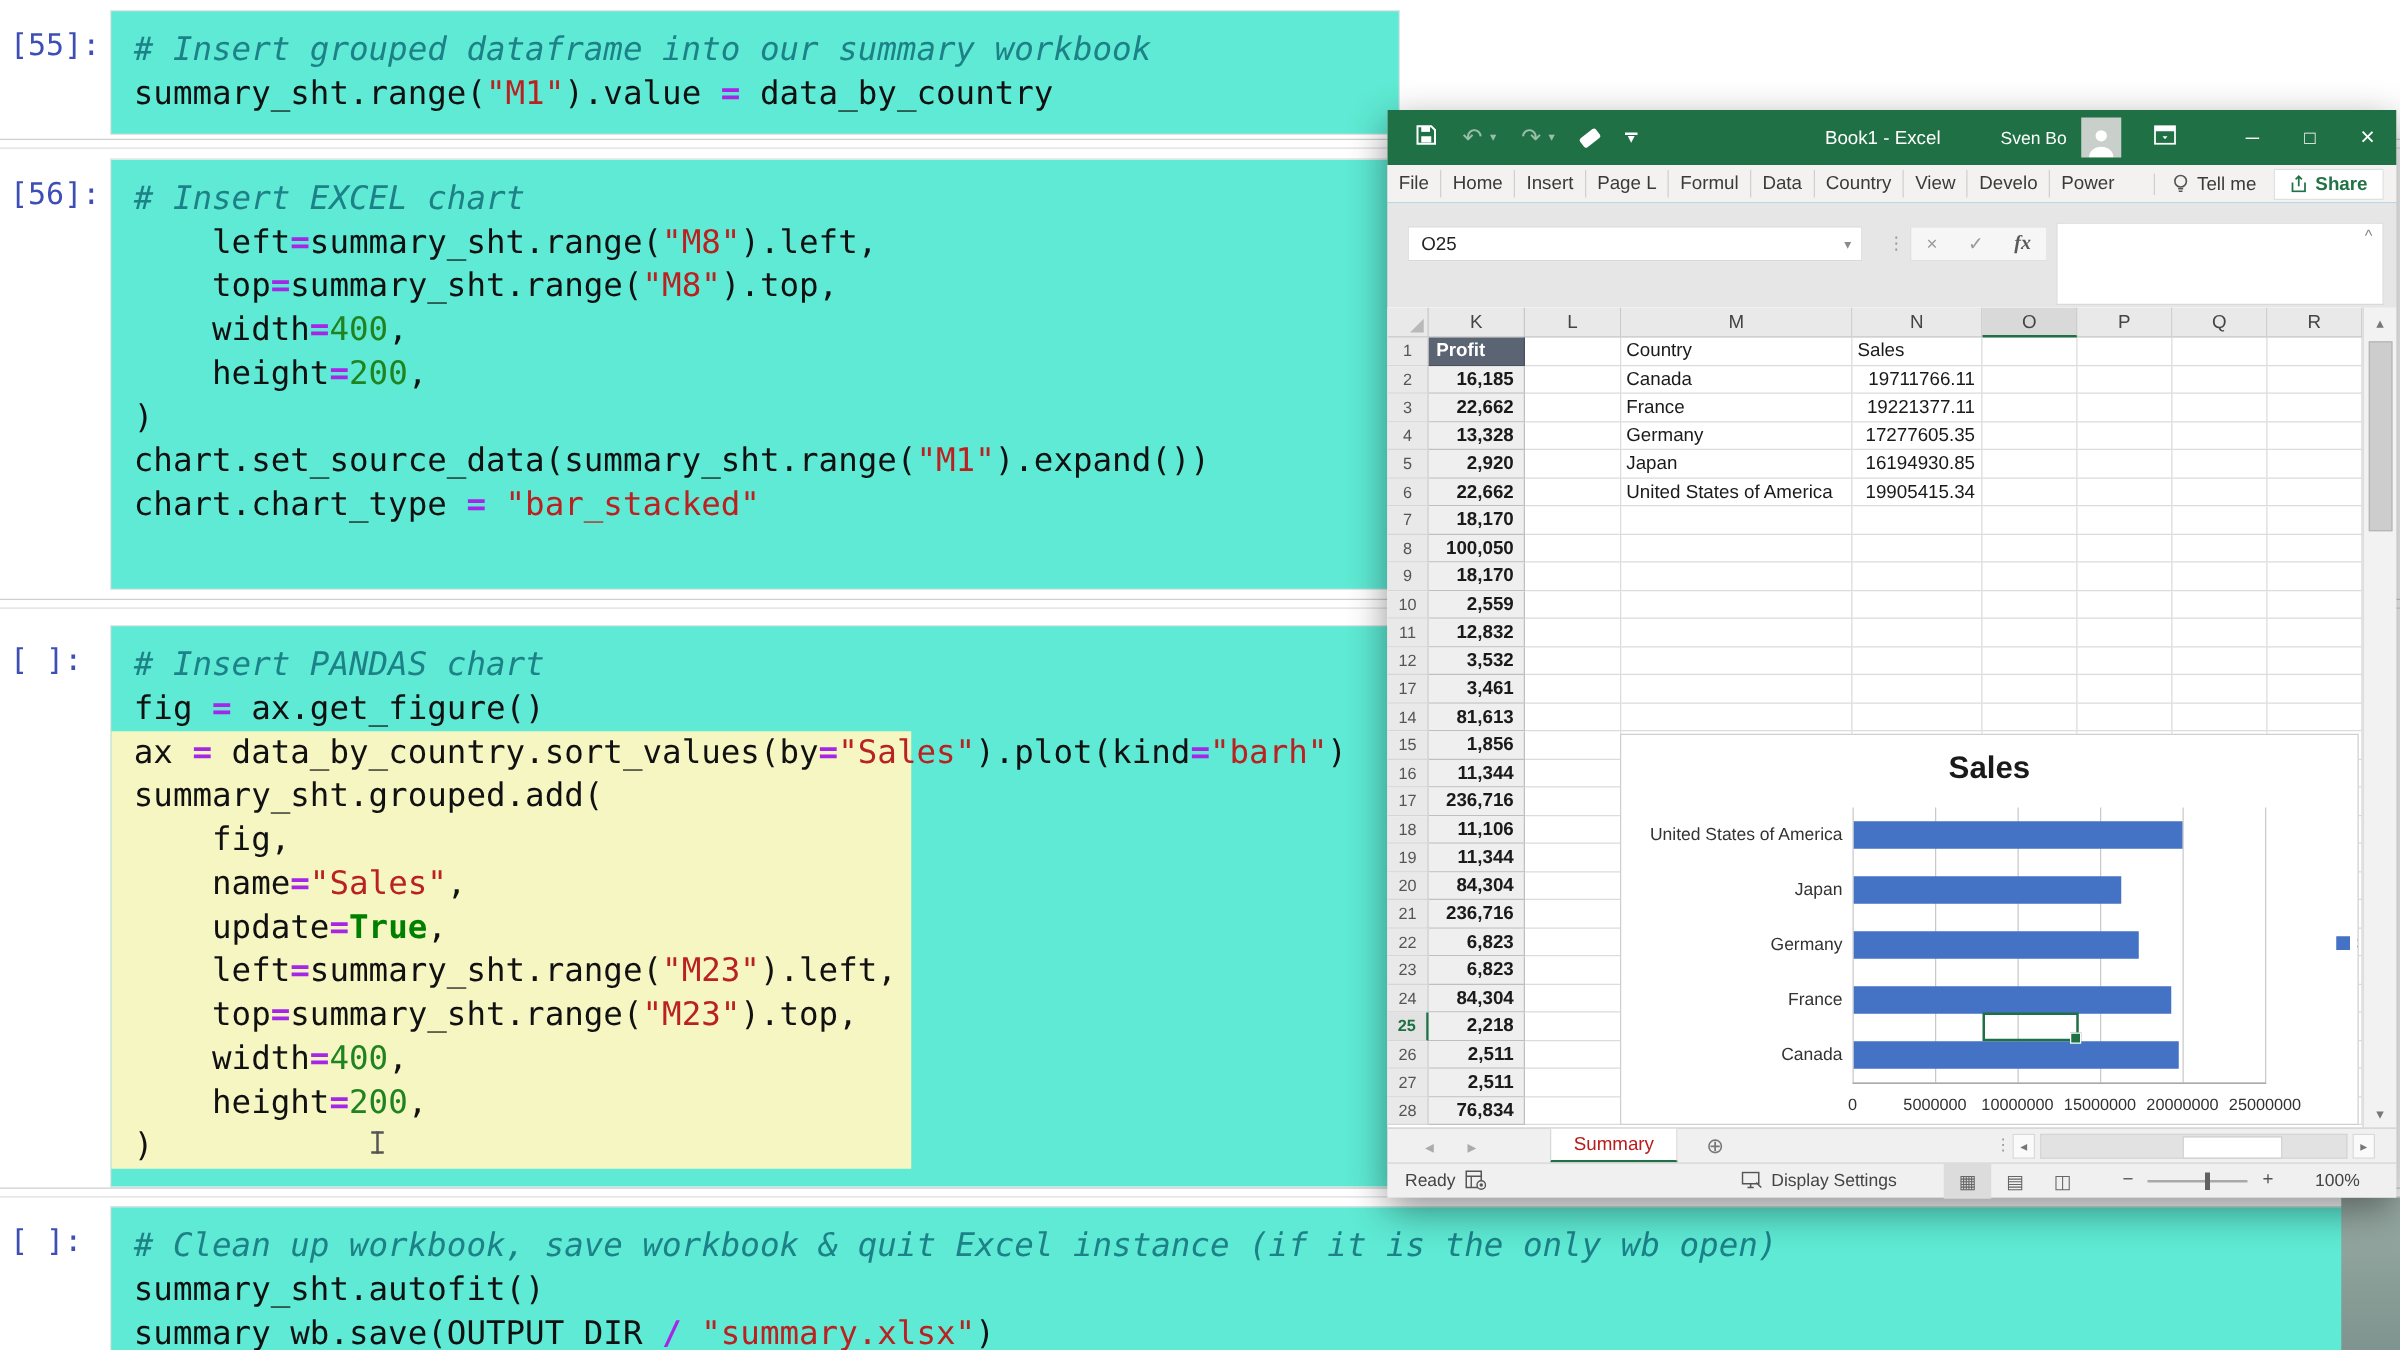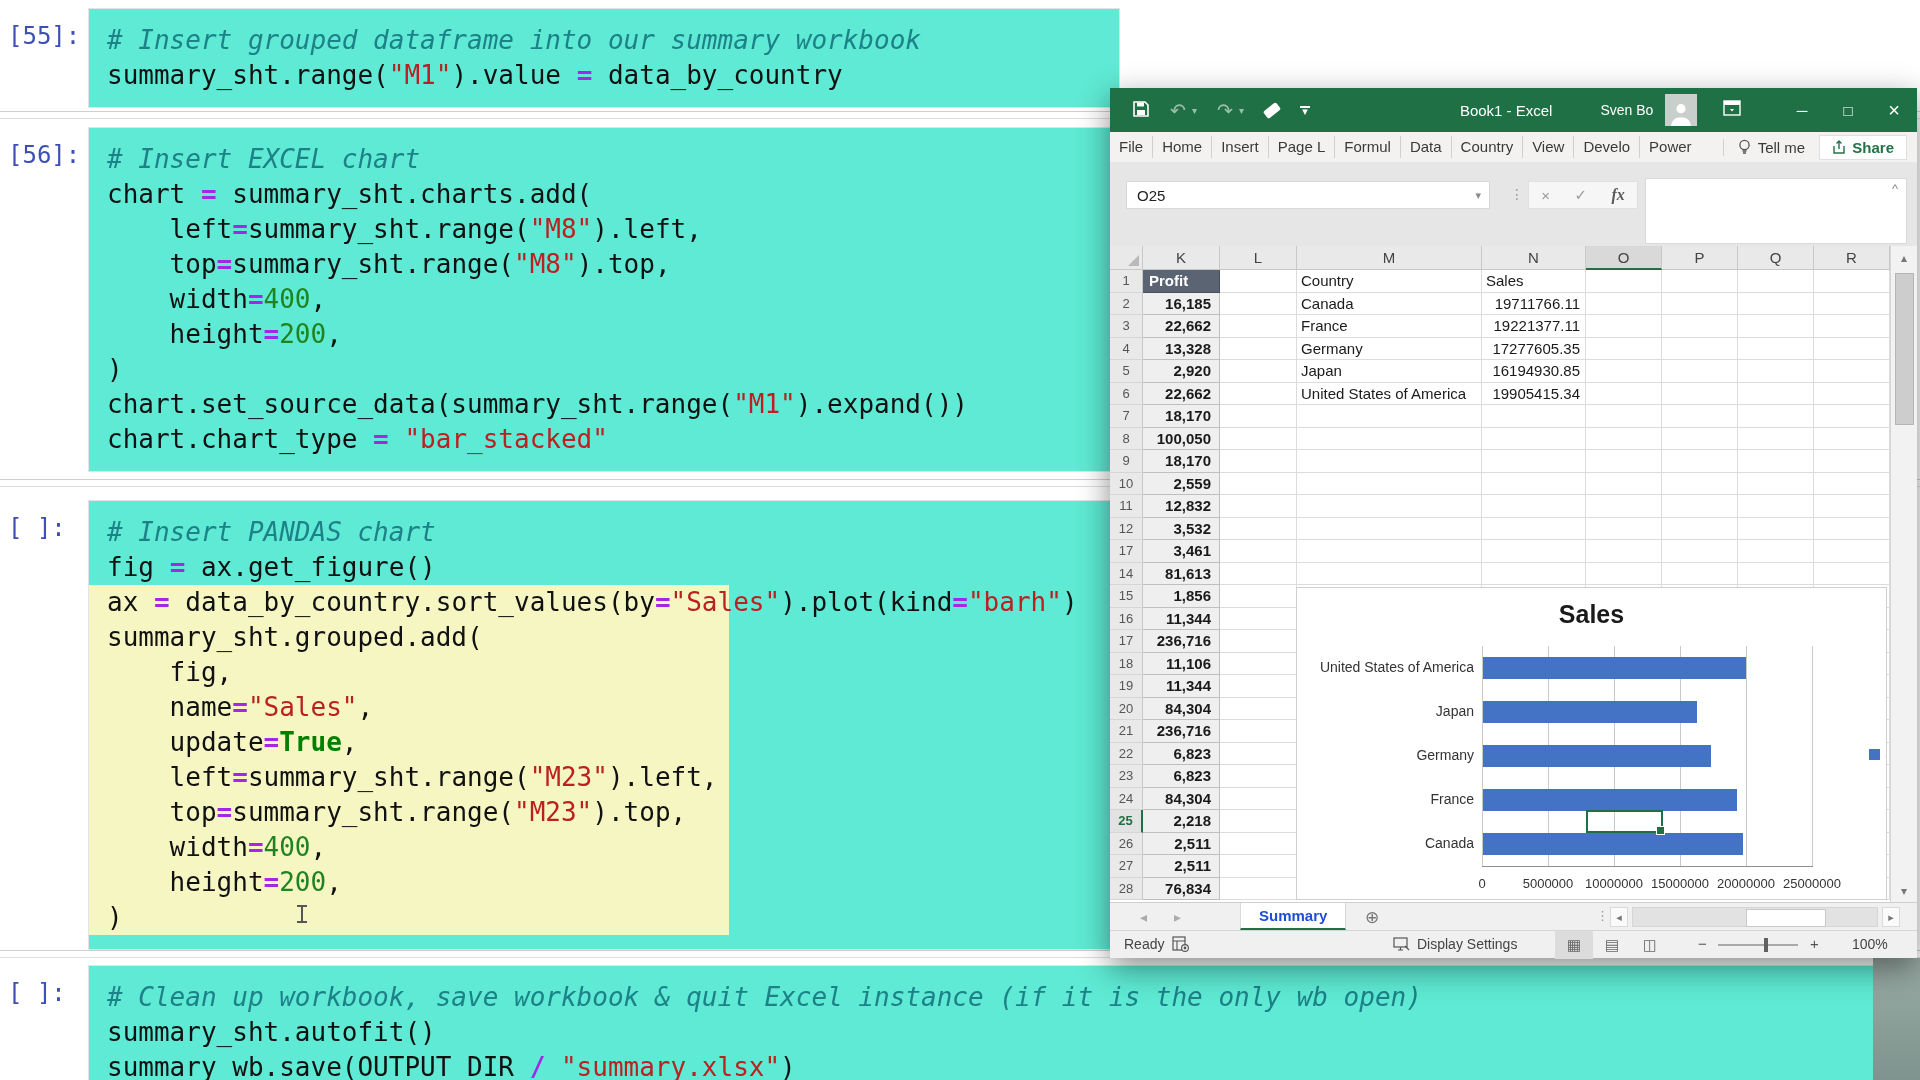--- a/index.html
+++ b/index.html
@@ -95,21 +95,21 @@
   .axis-x{position:absolute;height:1px;background:#8f8f8f;}
   .bar{position:absolute;height:22px;}
   .tick-label{position:absolute;width:80px;margin-left:-40px;text-align:center;font-size:13px;color:#333;white-space:nowrap;}
   .legend{position:absolute;left:572px;top:158px;display:flex;align-items:center;gap:5px;font-size:14px;color:#333;}
   .lg-sq{width:11px;height:11px;flex:none;}
   .lg-txt{width:20px;overflow:hidden;white-space:nowrap;}
   
   .tabbar{position:absolute;left:0;top:814px;width:100%;height:28px;background:#f0f0f0;border-top:1px solid #cfcfcf;box-sizing:border-box;}
   .tb-nav{position:absolute;top:0;height:28px;display:flex;align-items:center;color:#ababab;font-size:14px;}
   .sheet-tab{position:absolute;left:130px;top:0;height:27px;padding:0 18px;background:#fff;border-right:1px solid #d9d9d9;border-left:1px solid #d9d9d9;
-             color:#1d4ed8;font-weight:bold;font-size:15px;display:flex;align-items:center;border-bottom:2px solid #1f7044;box-sizing:border-box;}
+             color:#b91c1c;font-weight:normal;font-size:15px;display:flex;align-items:center;border-bottom:2px solid #1f7044;box-sizing:border-box;}
   .addsheet{position:absolute;left:255px;top:0;height:28px;display:flex;align-items:center;color:#777;font-size:17px;}
   .tb-dots{position:absolute;left:486px;top:5px;color:#9a9a9a;font-size:13px;}
   .hs-btn{position:absolute;top:4px;width:18px;height:20px;background:#fafafa;border:1px solid #d9d9d9;color:#777;
           display:flex;align-items:center;justify-content:center;font-size:11px;box-sizing:border-box;}
   .hs-track{position:absolute;left:522px;top:4px;width:246px;height:20px;background:#e2e2e2;border:1px solid #d5d5d5;box-sizing:border-box;}
   .hs-thumb{position:absolute;left:113px;top:1px;width:78px;height:16px;background:#fff;border:1px solid #c9c9c9;}
   
   .statusbar{position:absolute;left:0;top:842px;width:100%;height:28px;background:#f0f0f0;border-top:1px solid #d5d5d5;box-sizing:border-box;font-size:14px;color:#444;}
   .st-ready{position:absolute;left:14px;top:5px;}
   .st-macro{position:absolute;left:62px;top:5px;}
@@ -141,21 +141,20 @@
       <div class="code">
           <div class="code-line"><span class="tk-com"># Insert grouped dataframe into our summary workbook</span></div>
           <div class="code-line"><span class="tk-t">summary_sht.range(</span><span class="tk-str">"M1"</span><span class="tk-t">).value </span><span class="tk-op">=</span><span class="tk-t"> data_by_country</span></div>
         </div>
     </div>
 
     <div class="prompt" style="top:141px">[56]:</div>
     <div class="cell" style="top:127px;height:343px;width:1030px">
       <div class="code">
           <div class="code-line"><span class="tk-com"># Insert EXCEL chart</span></div>
-          <div class="code-line"><span class="tk-t">chart </span><span class="tk-op">=</span><span class="tk-t"> summary_sht.charts.add(</span></div>
           <div class="code-line"><span class="tk-t">    left</span><span class="tk-op">=</span><span class="tk-t">summary_sht.range(</span><span class="tk-str">"M8"</span><span class="tk-t">).left,</span></div>
           <div class="code-line"><span class="tk-t">    top</span><span class="tk-op">=</span><span class="tk-t">summary_sht.range(</span><span class="tk-str">"M8"</span><span class="tk-t">).top,</span></div>
           <div class="code-line"><span class="tk-t">    width</span><span class="tk-op">=</span><span class="tk-num">400</span><span class="tk-t">,</span></div>
           <div class="code-line"><span class="tk-t">    height</span><span class="tk-op">=</span><span class="tk-num">200</span><span class="tk-t">,</span></div>
           <div class="code-line"><span class="tk-t">)</span></div>
           <div class="code-line"><span class="tk-t">chart.set_source_data(summary_sht.range(</span><span class="tk-str">"M1"</span><span class="tk-t">).expand())</span></div>
           <div class="code-line"><span class="tk-t">chart.chart_type </span><span class="tk-op">=</span><span class="tk-t"> </span><span class="tk-str">"bar_stacked"</span></div>
         </div>
     </div>
 

